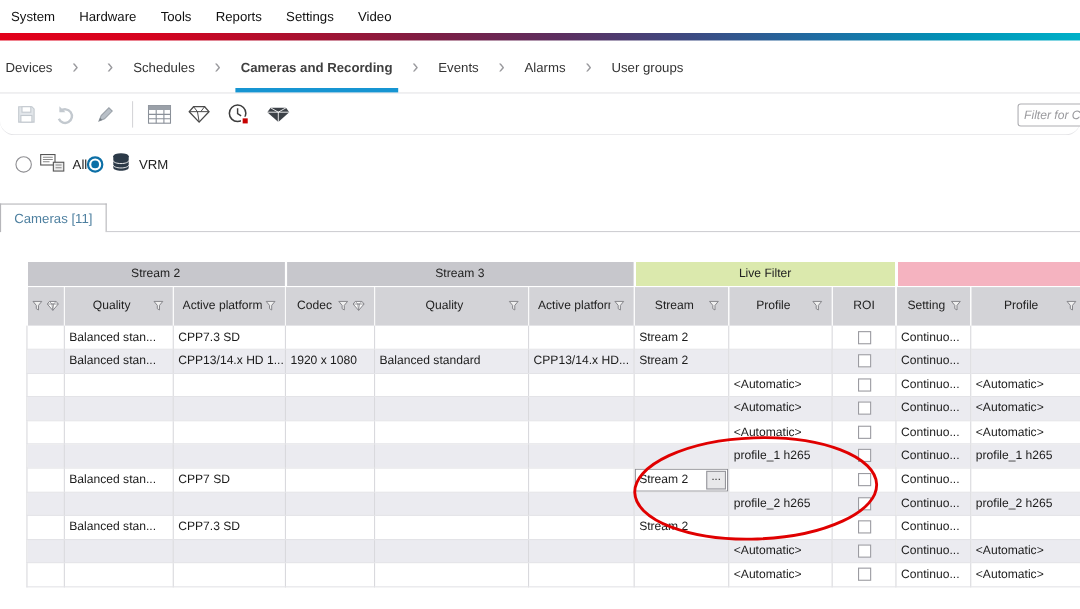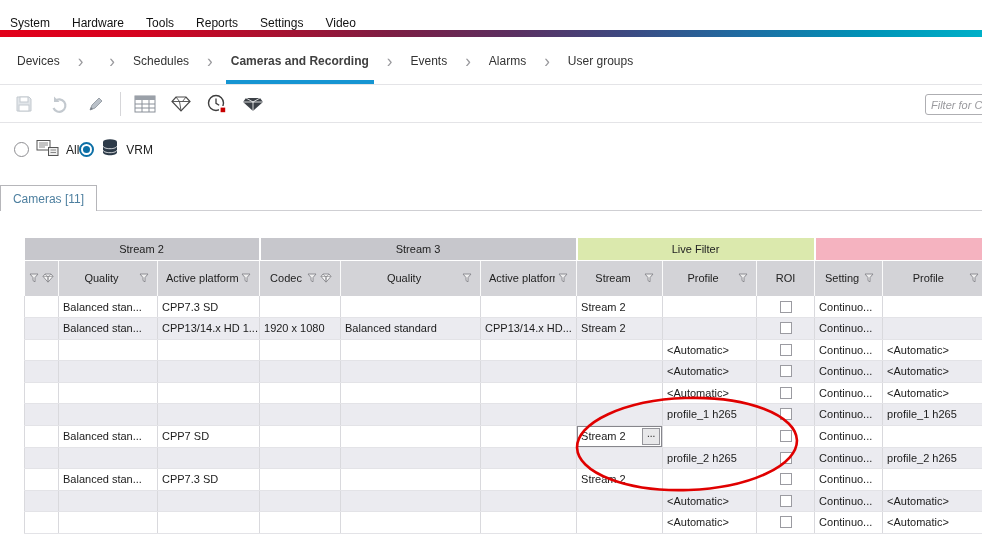--- a/index.html
+++ b/index.html
@@ -4,42 +4,42 @@
 <style>
   * { box-sizing: border-box; }
   html,body { margin:0; padding:0; }
   body {
     width:982px; height:554px; position:relative; overflow:hidden;
     background:#fff; font-family:"Liberation Sans", sans-serif; color:#1b1b1b;
   }
 
   
   .menu-bar { position:absolute; top:0; left:0; right:0; height:30px;
-    display:flex; align-items:flex-end; padding-left:10px; background:#fff; }
+    display:flex; align-items:center; padding-left:10px; background:#fff; }
   .menu-item { font-size:12px; color:#111; margin-right:22px; cursor:default; }
 
   .brand-stripe { position:absolute; top:30px; left:0; width:100%; height:7px;
     background:linear-gradient(90deg,#e2001a 0%, #d5031f 14%, #a81130 28%, #7c1e44 40%,
       #5c2f60 52%, #3c4a82 64%, #1e6da3 76%, #0092b6 88%, #00b0c8 100%); }
 
   
   .breadcrumb { position:absolute; top:37px; left:0; right:0; height:48px;
-    display:flex; align-items:stretch; padding-left:12px; border-bottom:1px solid #e4e4e7; background:#fff; }
+    display:flex; align-items:stretch; border-bottom:1px solid #e4e4e7; background:#fff; }
   .crumb { position:relative; display:flex; align-items:center; font-size:12px;
     color:#333; padding:0 5px; white-space:nowrap; cursor:default; }
   .crumb.active { color:#404040; font-weight:bold; }
   .crumb.active::after { content:''; position:absolute; left:0; right:0; bottom:0;
     height:4px; background:#1695d2; }
   .crumb-sep { display:flex; align-items:center; color:#9a9a9e; font-size:17px;
     margin:0 13px; transform:scaleY(1.1); }
 
   
   .toolbar { position:absolute; top:86px; left:0; right:0; height:37px;
     border-bottom:1px solid #e4e4e7; display:flex; align-items:center;
-    padding-left:12px; gap:12px; background:#fff; }
+    padding-left:12px; gap:12px; background:#fff;border-radius:13px; }
   .tb-btn { width:24px; height:24px; display:flex; align-items:center; justify-content:center; }
   .tb-sep { width:1px; height:24px; background:#d6d6d9; }
   .filter-input { position:absolute; left:925px; top:8px; width:80px; height:21px;
     border:1px solid #aeaeb2; border-radius:3px; font-size:11px; padding:0 5px;
     font-family:"Liberation Sans", sans-serif; }
   .filter-input::placeholder { color:#9a9a9e; font-style:italic; }
 
   
   .scope-row { position:absolute; top:124px; left:0; right:0; height:47px;
     display:flex; align-items:center; padding-left:14px; }

